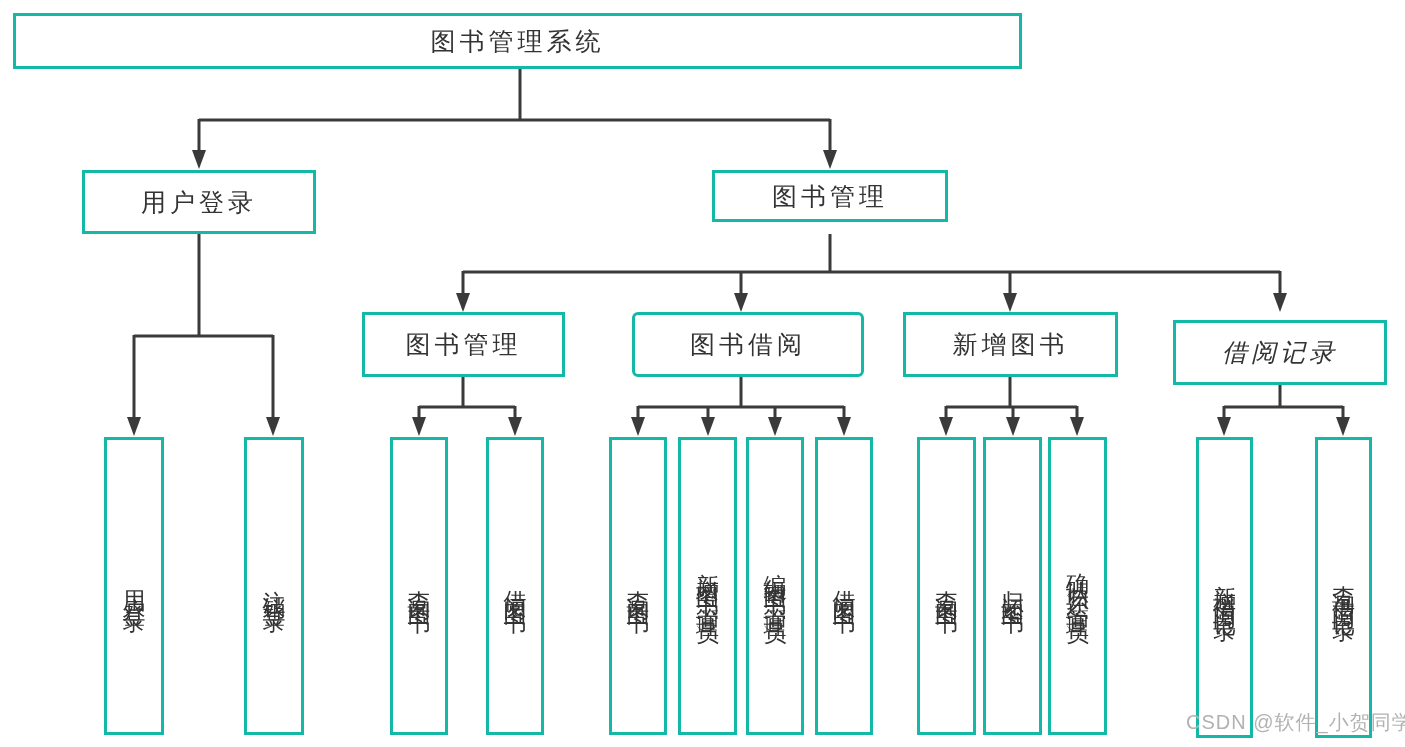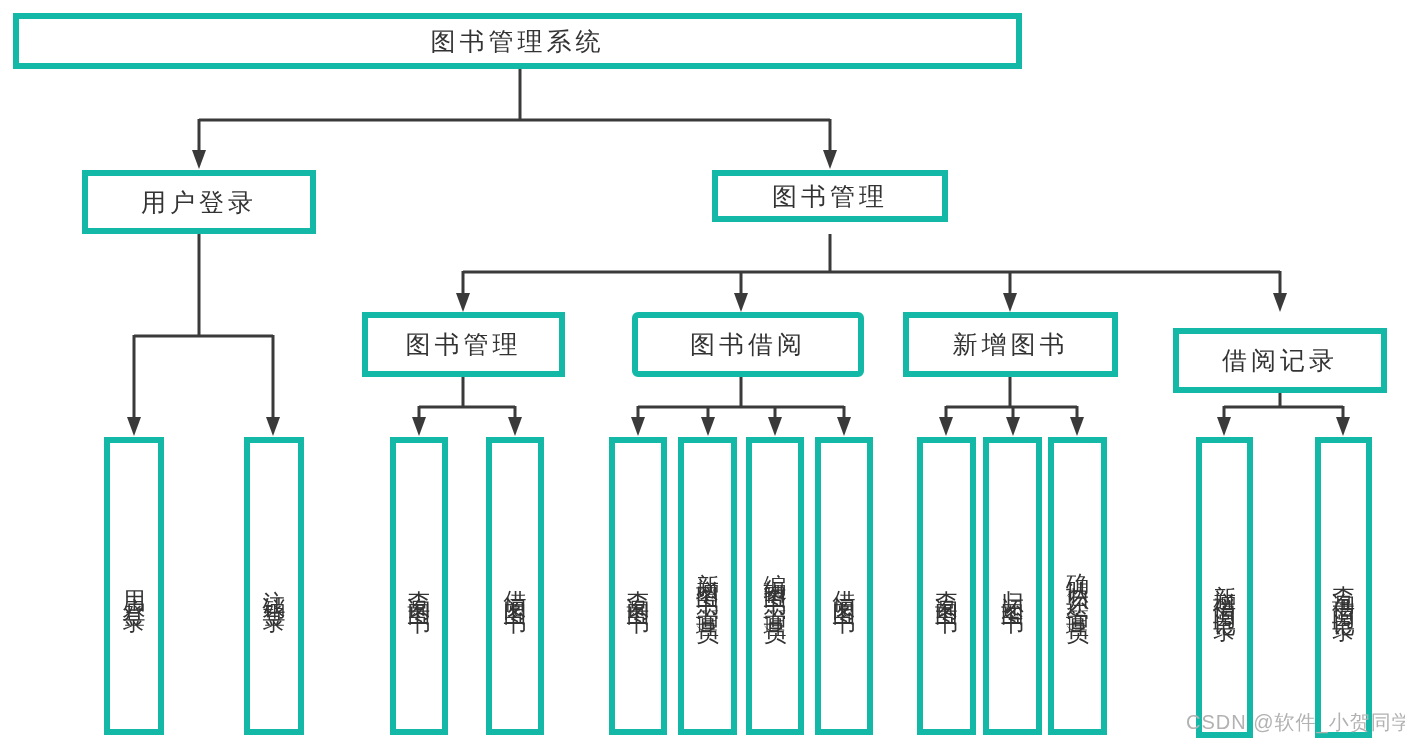--- a/index.html
+++ b/index.html
@@ -13,21 +13,21 @@
     overflow: hidden;
   }
   .connector-layer {
     position: absolute;
     left: 0; top: 0;
     width: 1405px; height: 747px;
   }
   .node {
     position: absolute;
     box-sizing: border-box;
-    border: 6px solid #14b8a6;
+    border: 3px solid #14b8a6;
     background: #ffffff;
     display: flex;
     align-items: center;
     justify-content: center;
     text-align: center;
     font-size: 25px;
     letter-spacing: 4px;
     color: #333333;
     z-index: 2;
   }
@@ -111,21 +111,21 @@
   </svg>
 
   <div class="node" style="left:13px; top:13px; width:1009px; height:56px;">图书管理系统</div>
 
   <div class="node" style="left:82px; top:170px; width:234px; height:64px;">用户登录</div>
   <div class="node" style="left:712px; top:170px; width:236px; height:52px;">图书管理</div>
 
   <div class="node" style="left:362px; top:312px; width:203px; height:65px;">图书管理</div>
   <div class="node" style="left:632px; top:312px; width:232px; height:65px;border-radius:6px;">图书借阅</div>
   <div class="node" style="left:903px; top:312px; width:215px; height:65px;">新增图书</div>
-  <div class="node" style="left:1173px; top:328px; width:214px; height:65px;">借阅记录</div>
+  <div class="node" style="left:1173px; top:320px; width:214px; height:65px;font-style:italic;">借阅记录</div>
 
   <div class="node vnode" style="left:104px; top:437px; width:60px; height:298px;">用户登录</div>
   <div class="node vnode" style="left:244px; top:437px; width:60px; height:298px;">注销登录</div>
 
   <div class="node vnode" style="left:390px; top:437px; width:58px; height:298px;">查询图书</div>
   <div class="node vnode" style="left:486px; top:437px; width:58px; height:298px;">借阅图书</div>
 
   <div class="node vnode" style="left:609px; top:437px; width:58px; height:298px;">查询图书</div>
   <div class="node vnode" style="left:678px; top:437px; width:59px; height:298px;">新增图书（管理员）</div>
   <div class="node vnode" style="left:746px; top:437px; width:58px; height:298px;">编辑图书（管理员）</div>

